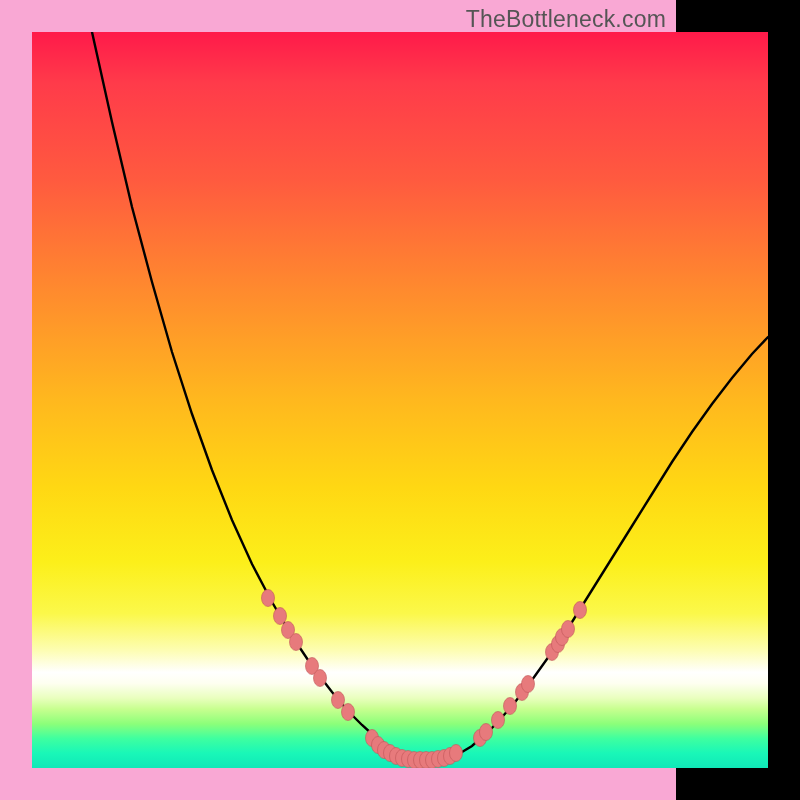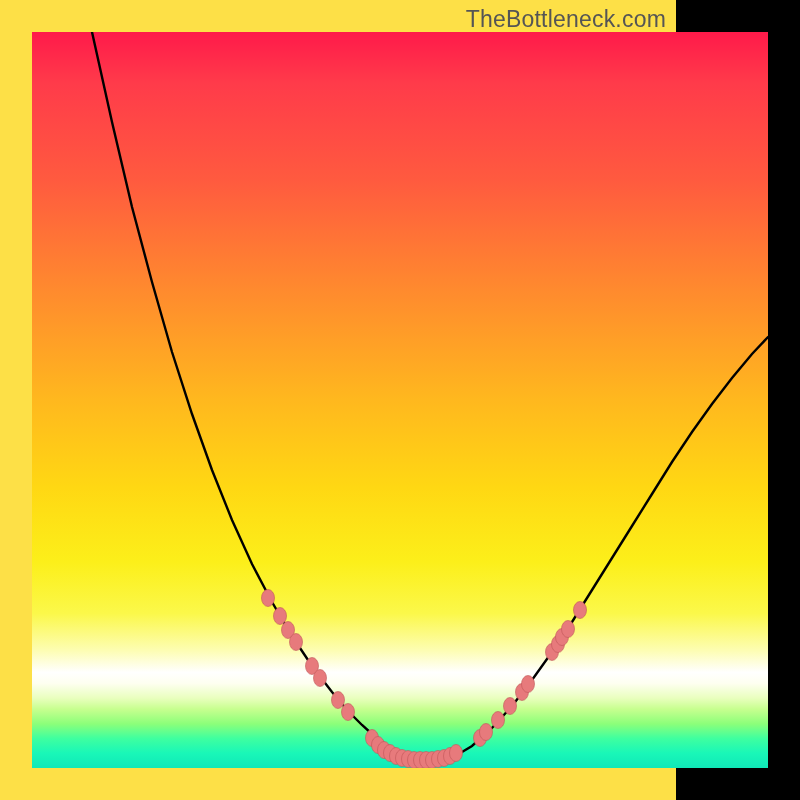--- a/index.html
+++ b/index.html
@@ -10,21 +10,21 @@
     overflow: hidden;
     background: #000;
     font-family: Arial, Helvetica, sans-serif;
   }
   .frame {
     position: absolute;
     left: 0;
     top: 0;
     width: 676px;
     height: 800px;
-    background: #fde047;
+    background: #f9a8d4;
   }
   .plot {
     position: absolute;
     left: 32px;
     top: 32px;
     width: 736px;
     height: 736px;
     
     background:
       linear-gradient(to bottom,

